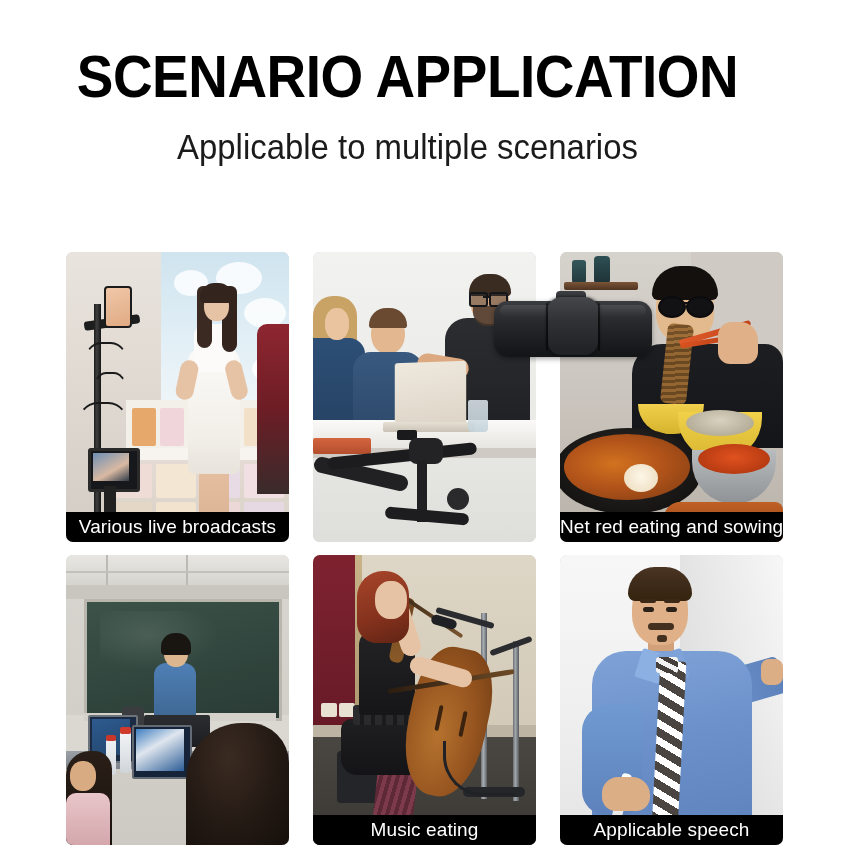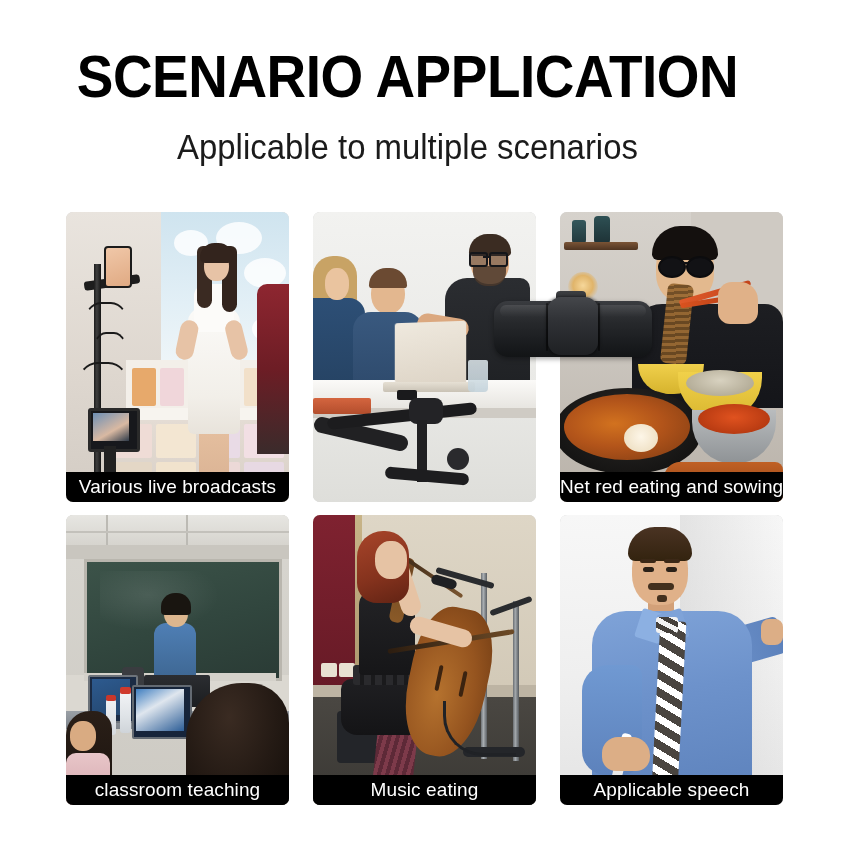--- a/index.html
+++ b/index.html
@@ -68,20 +68,21 @@
     column-gap: 24px;
     row-gap: 13px;
   }
   .tile {
     position: relative;
     width: 223px;
     height: 290px;
     border-radius: 7px;
     overflow: hidden;
     background: #cfcfcf;
+    margin-top: 40px;
   }
   .photo {
     position: absolute;
     inset: 0;
     overflow: hidden;
   }
   .caption {
     position: absolute;
     left: 0;
     bottom: 0;
@@ -614,21 +615,20 @@
         <div class="layer t4-mon2-s"></div>
         <div class="layer t4-bottle2"></div>
         <div class="layer t4-bottle2-cap"></div>
         <div class="layer t4-bottle"></div>
         <div class="layer t4-bottle-cap"></div>
         <div class="layer t4-stu-l"></div>
         <div class="layer t4-stu-l-face"></div>
         <div class="layer t4-stu-l-shirt"></div>
         <div class="layer t4-stu-r"></div>
       </div>
-      <div class="caption">classroom teaching</div>
     </div>
 
     <div class="tile">
       <div class="photo">
         <div class="layer t5-bg"></div>
         <div class="layer t5-curtain"></div>
         <div class="layer t5-curtain-edge"></div>
         <div class="layer t5-socket"></div>
         <div class="layer t5-socket2"></div>
         <div class="layer t5-skirting"></div>

